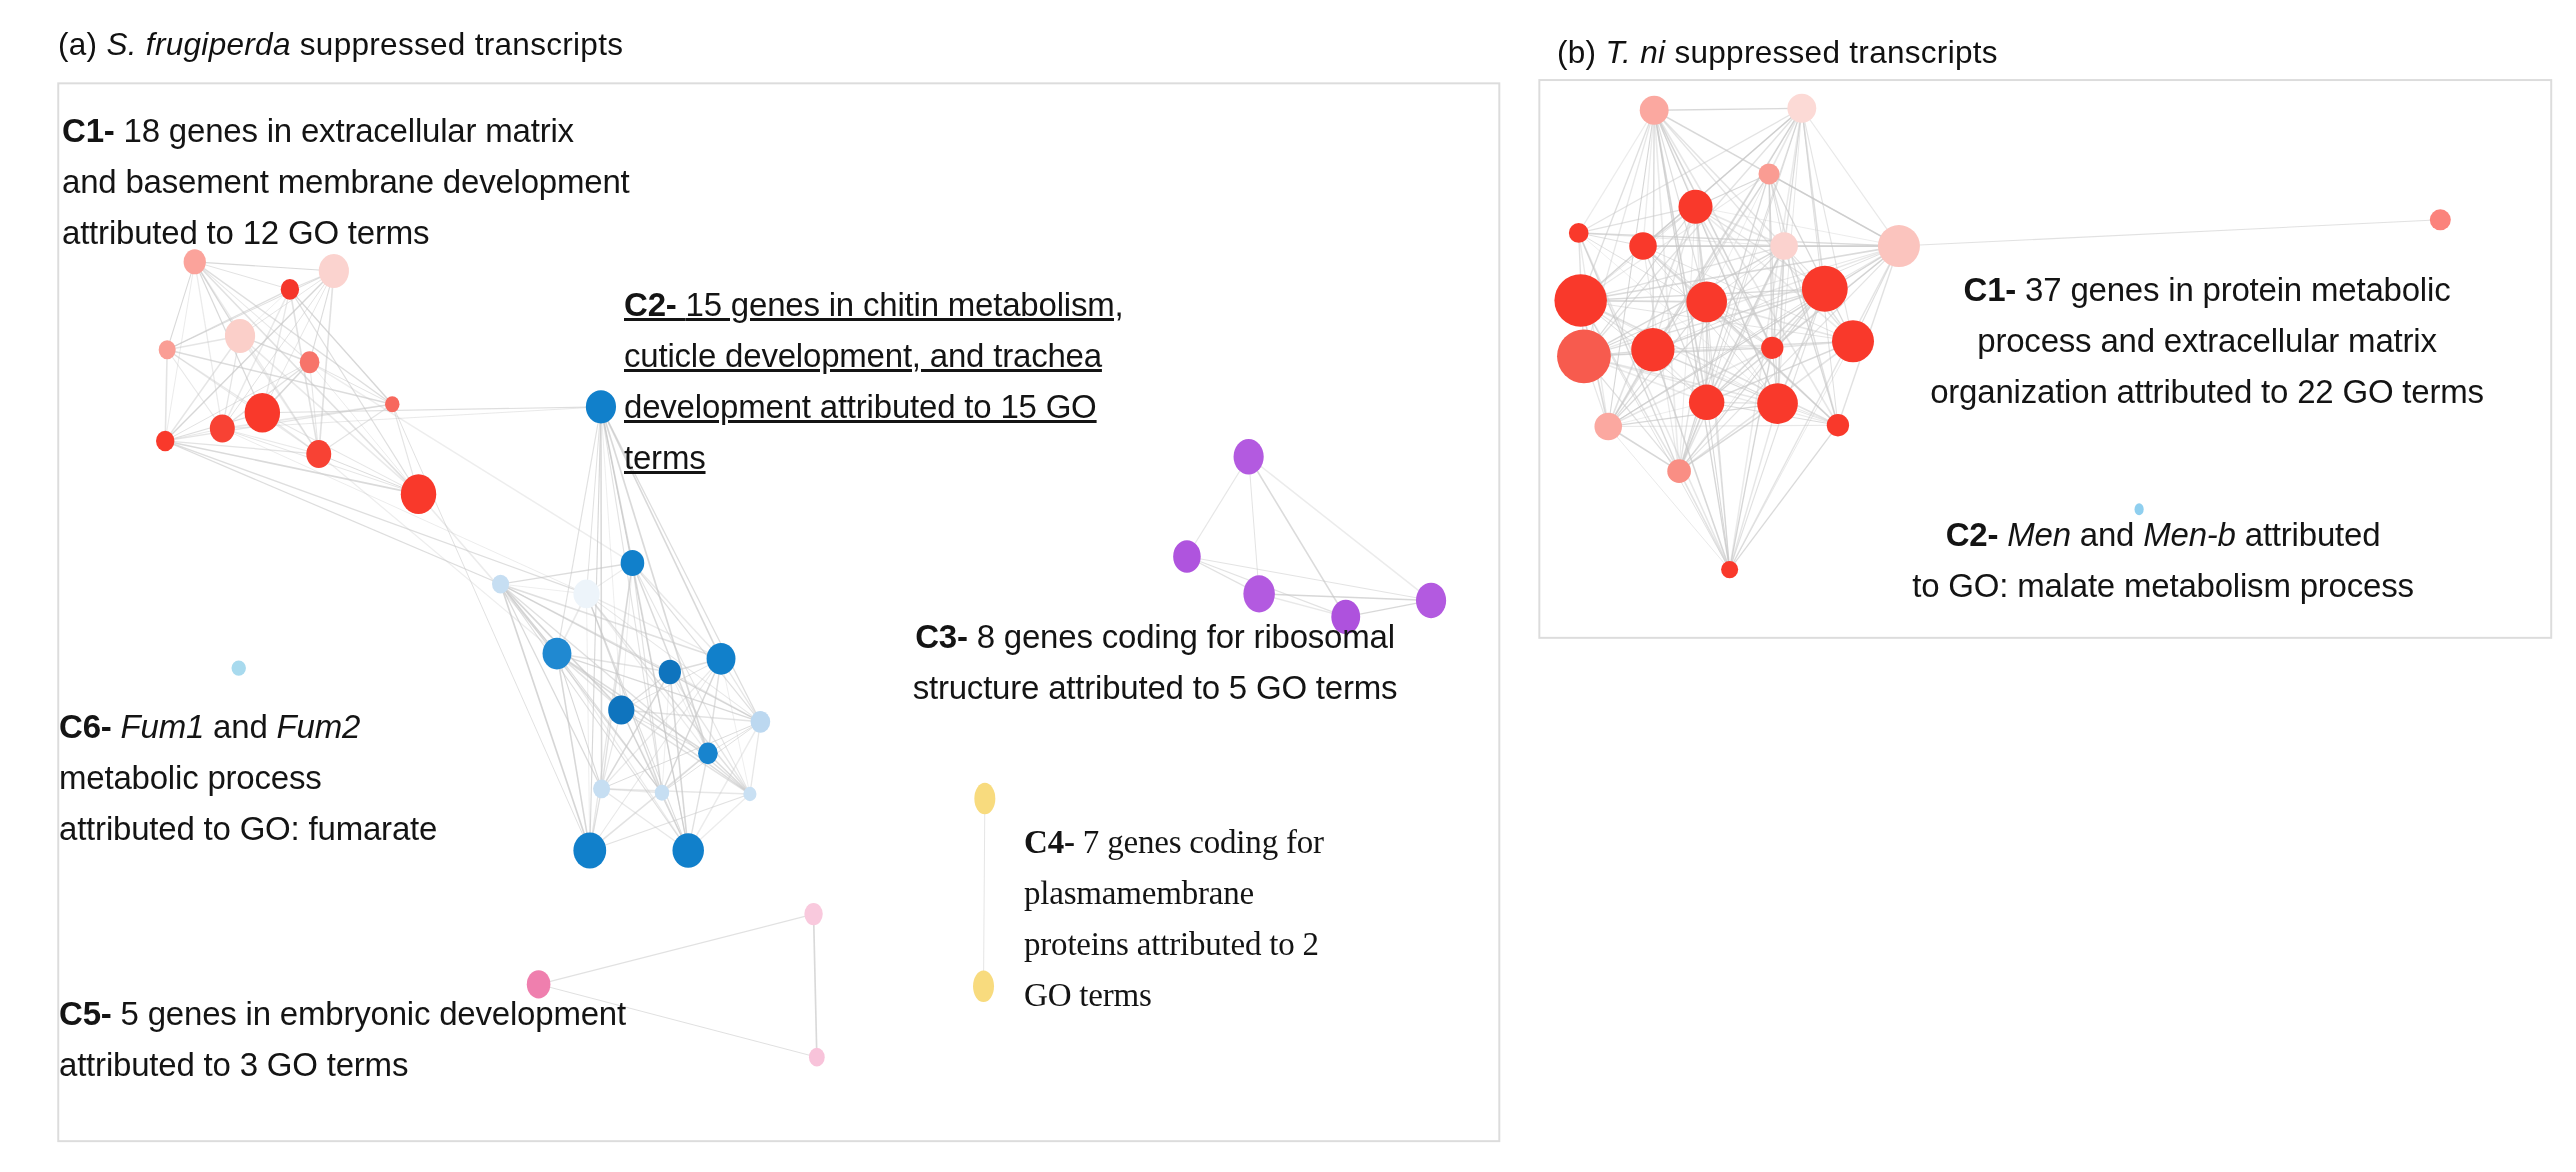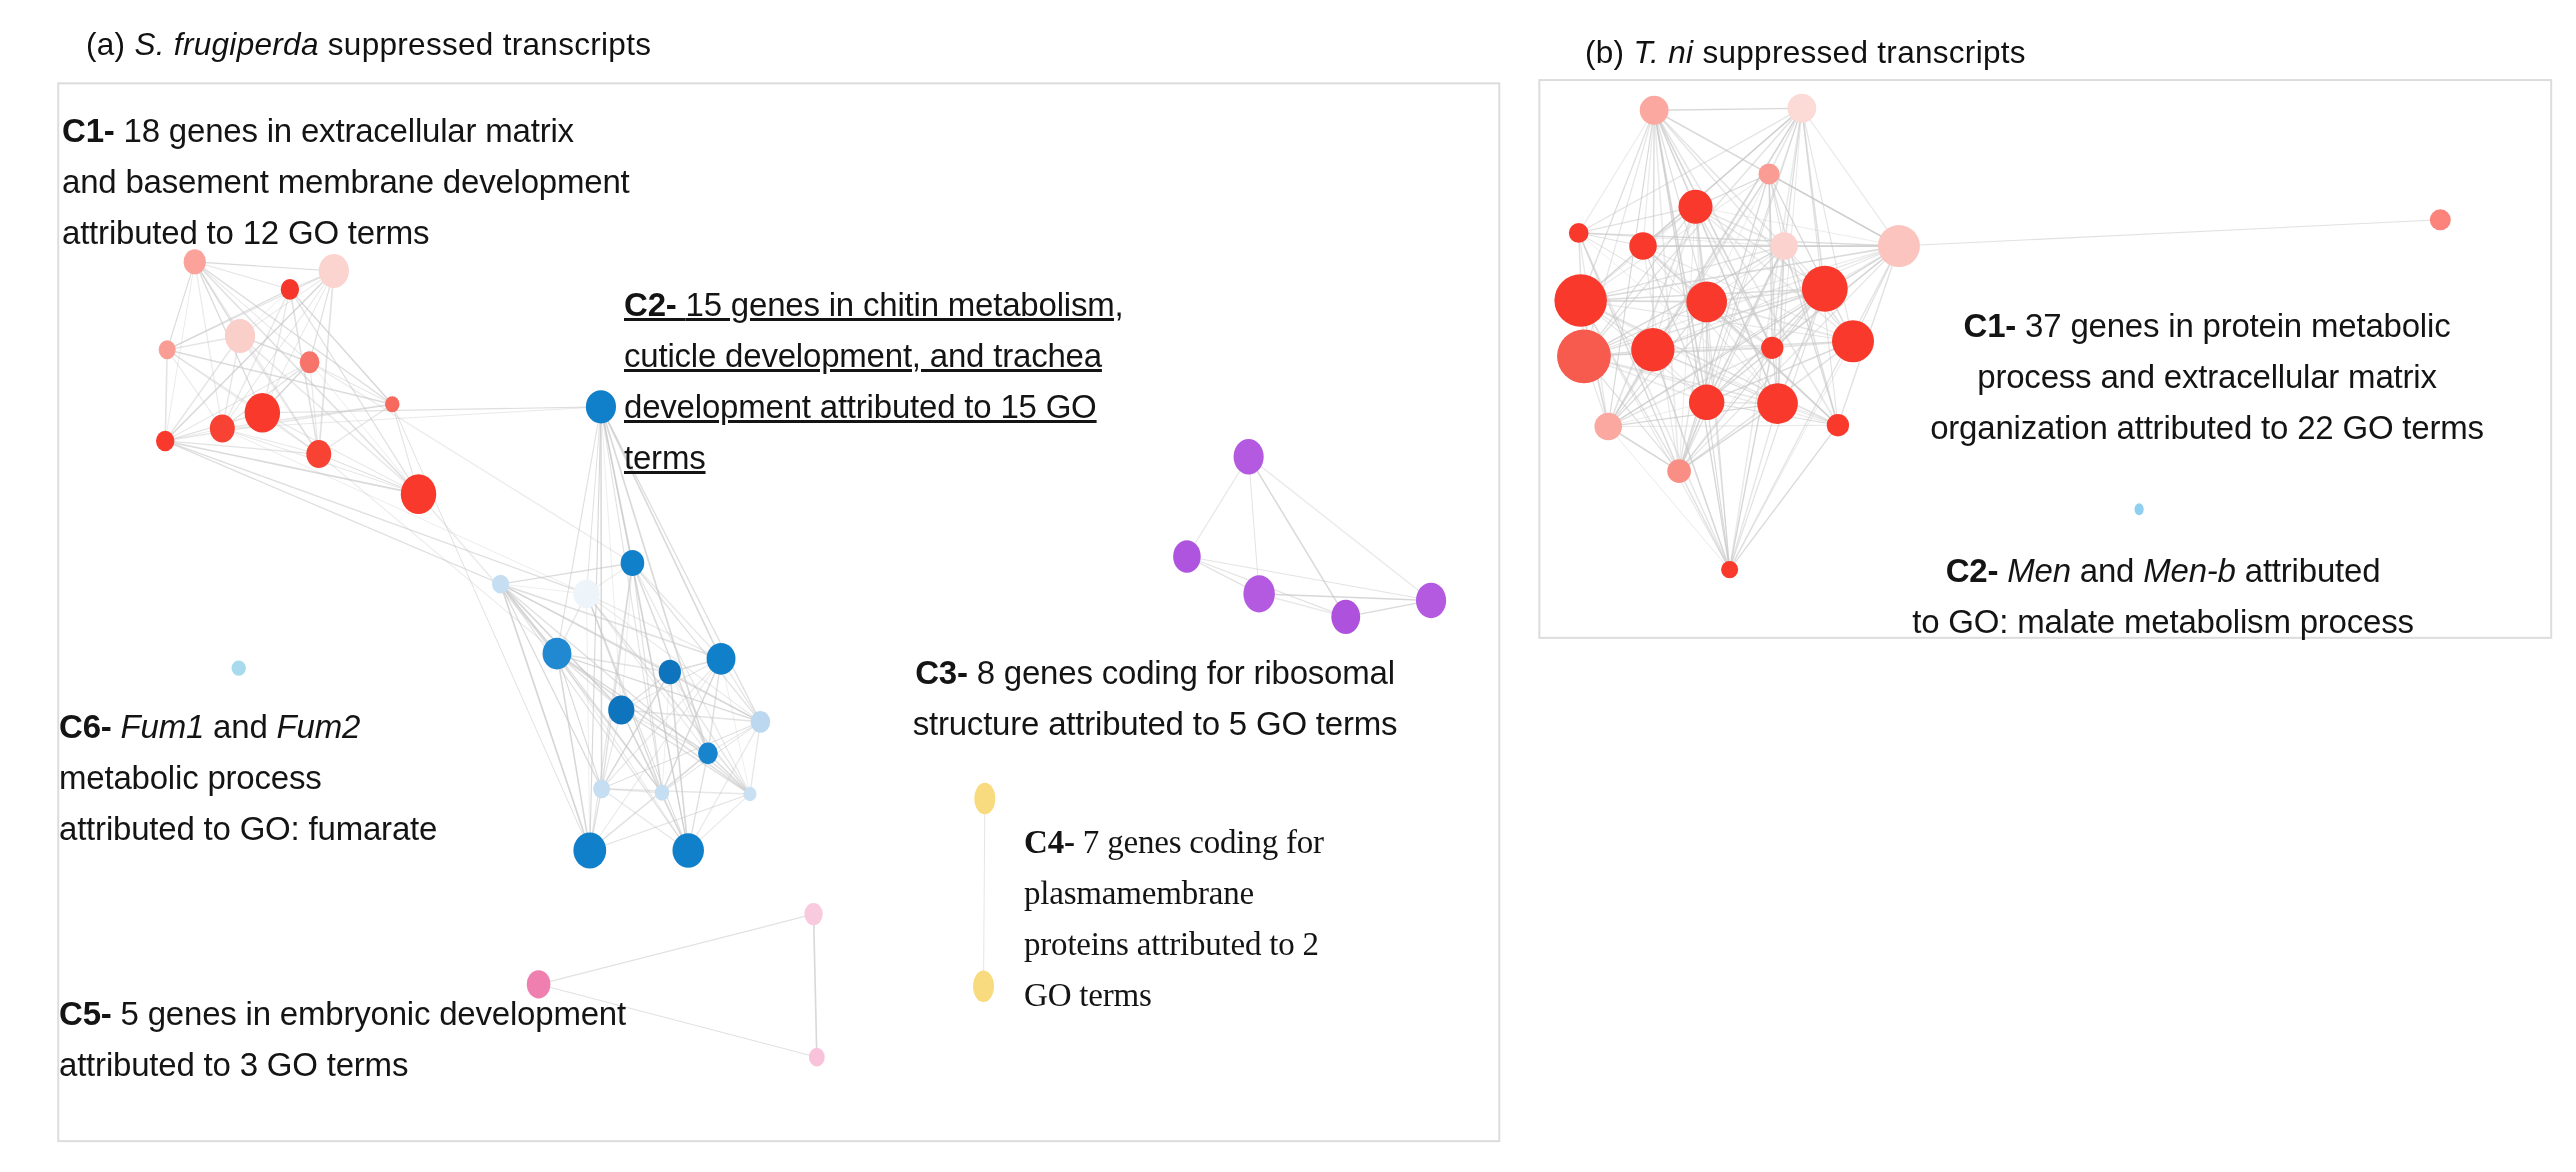--- a/index.html
+++ b/index.html
@@ -1,21 +1,21 @@
 <!DOCTYPE html>
 <html style="font-size:10.5px"><head>
 <meta charset="utf-8">
 <style>
   html,body{margin:0;padding:0;background:#ffffff;}
   body{width:2576px;height:1172px;position:relative;font-family:"Liberation Sans",sans-serif;color:#1a1a1a;}
   #figure-root{position:absolute;inset:0;}
   svg#net{position:absolute;left:0;top:0;}
-  .panel-title{position:absolute;font-size:31.5px;letter-spacing:0.3px;white-space:nowrap;color:#111;margin-left:28px;}
+  .panel-title{position:absolute;font-size:31.5px;letter-spacing:0.3px;white-space:nowrap;color:#111;}
   .annot{position:absolute;font-size:33px;line-height:51px;letter-spacing:-0.2px;color:#141414;white-space:nowrap;}
-  .annot.center{text-align:center;transform:translateX(-50%);margin-top:36px;}
+  .annot.center{text-align:center;transform:translateX(-50%);}
   .seg-b{font-weight:700;}
   .seg-i{font-style:italic;}
   .annot div{height:51px;}
 </style>
 </head>
 <body>
 
 <div id="figure-root">
   <svg id="net" width="2576" height="1172" viewBox="0 0 3924 1786">
       <rect x="88" y="127" width="2196" height="1612" fill="#ffffff" stroke="#dcdcdc" stroke-width="3"></rect>

